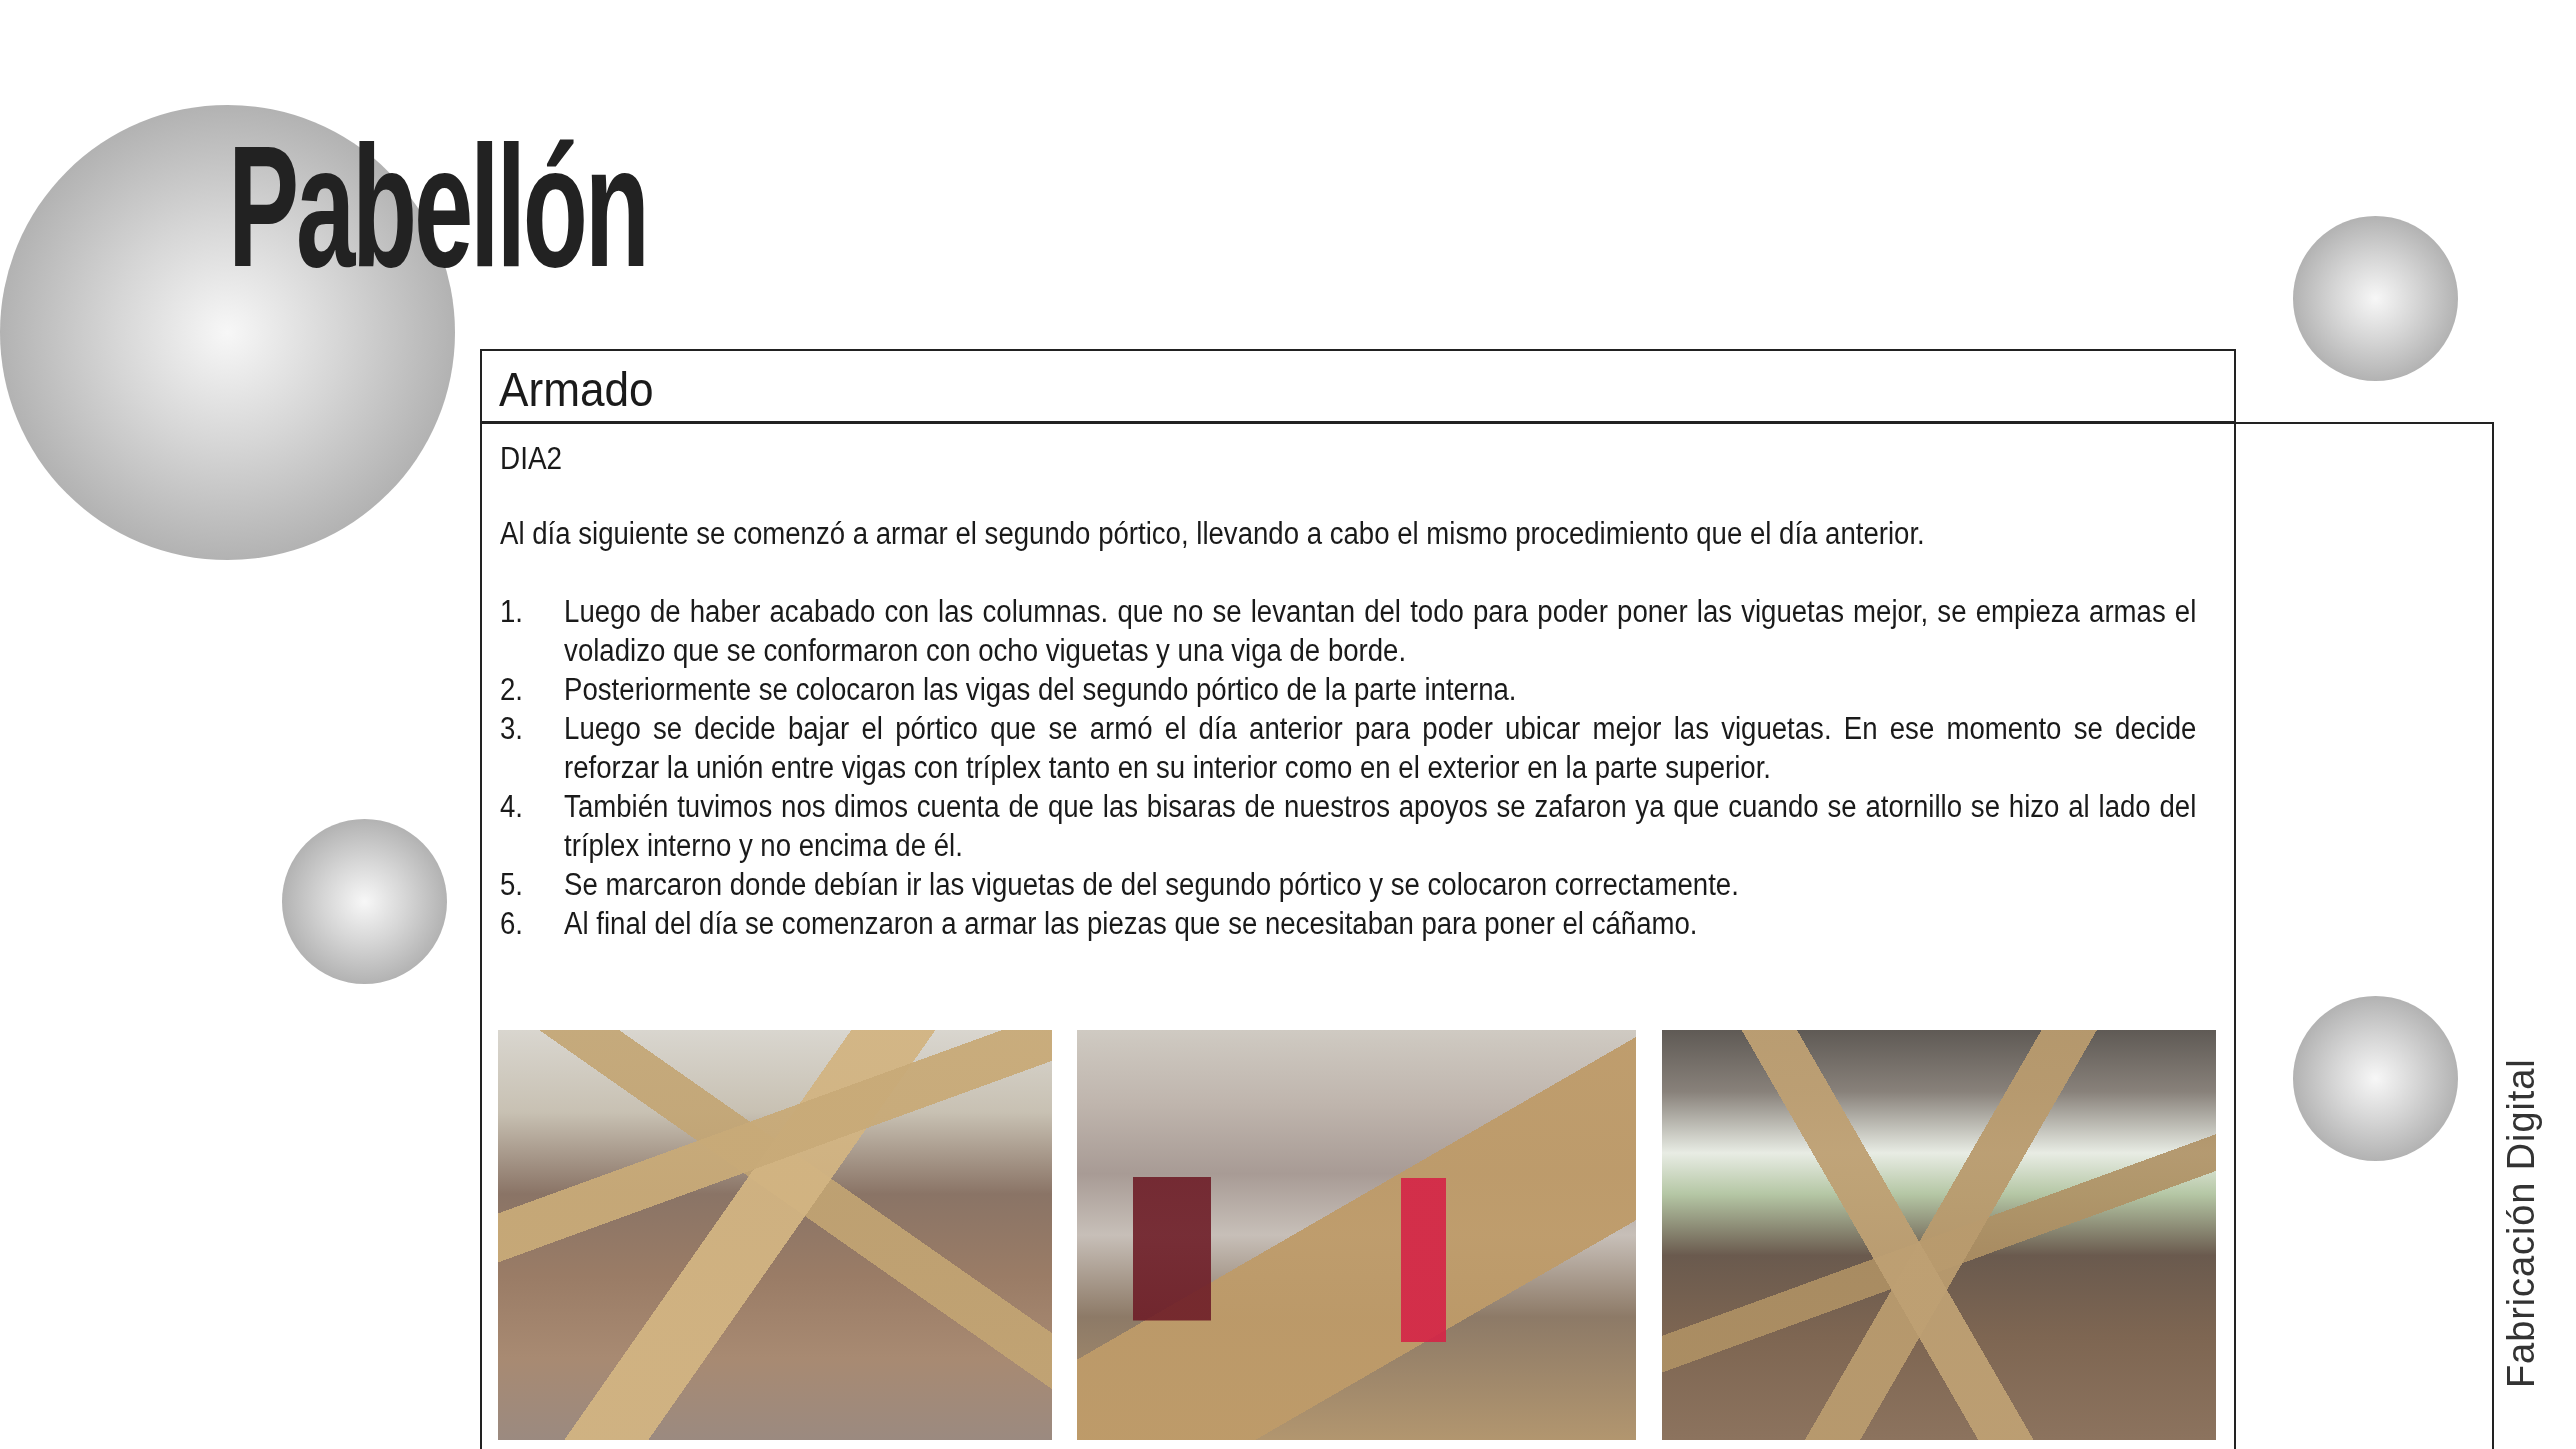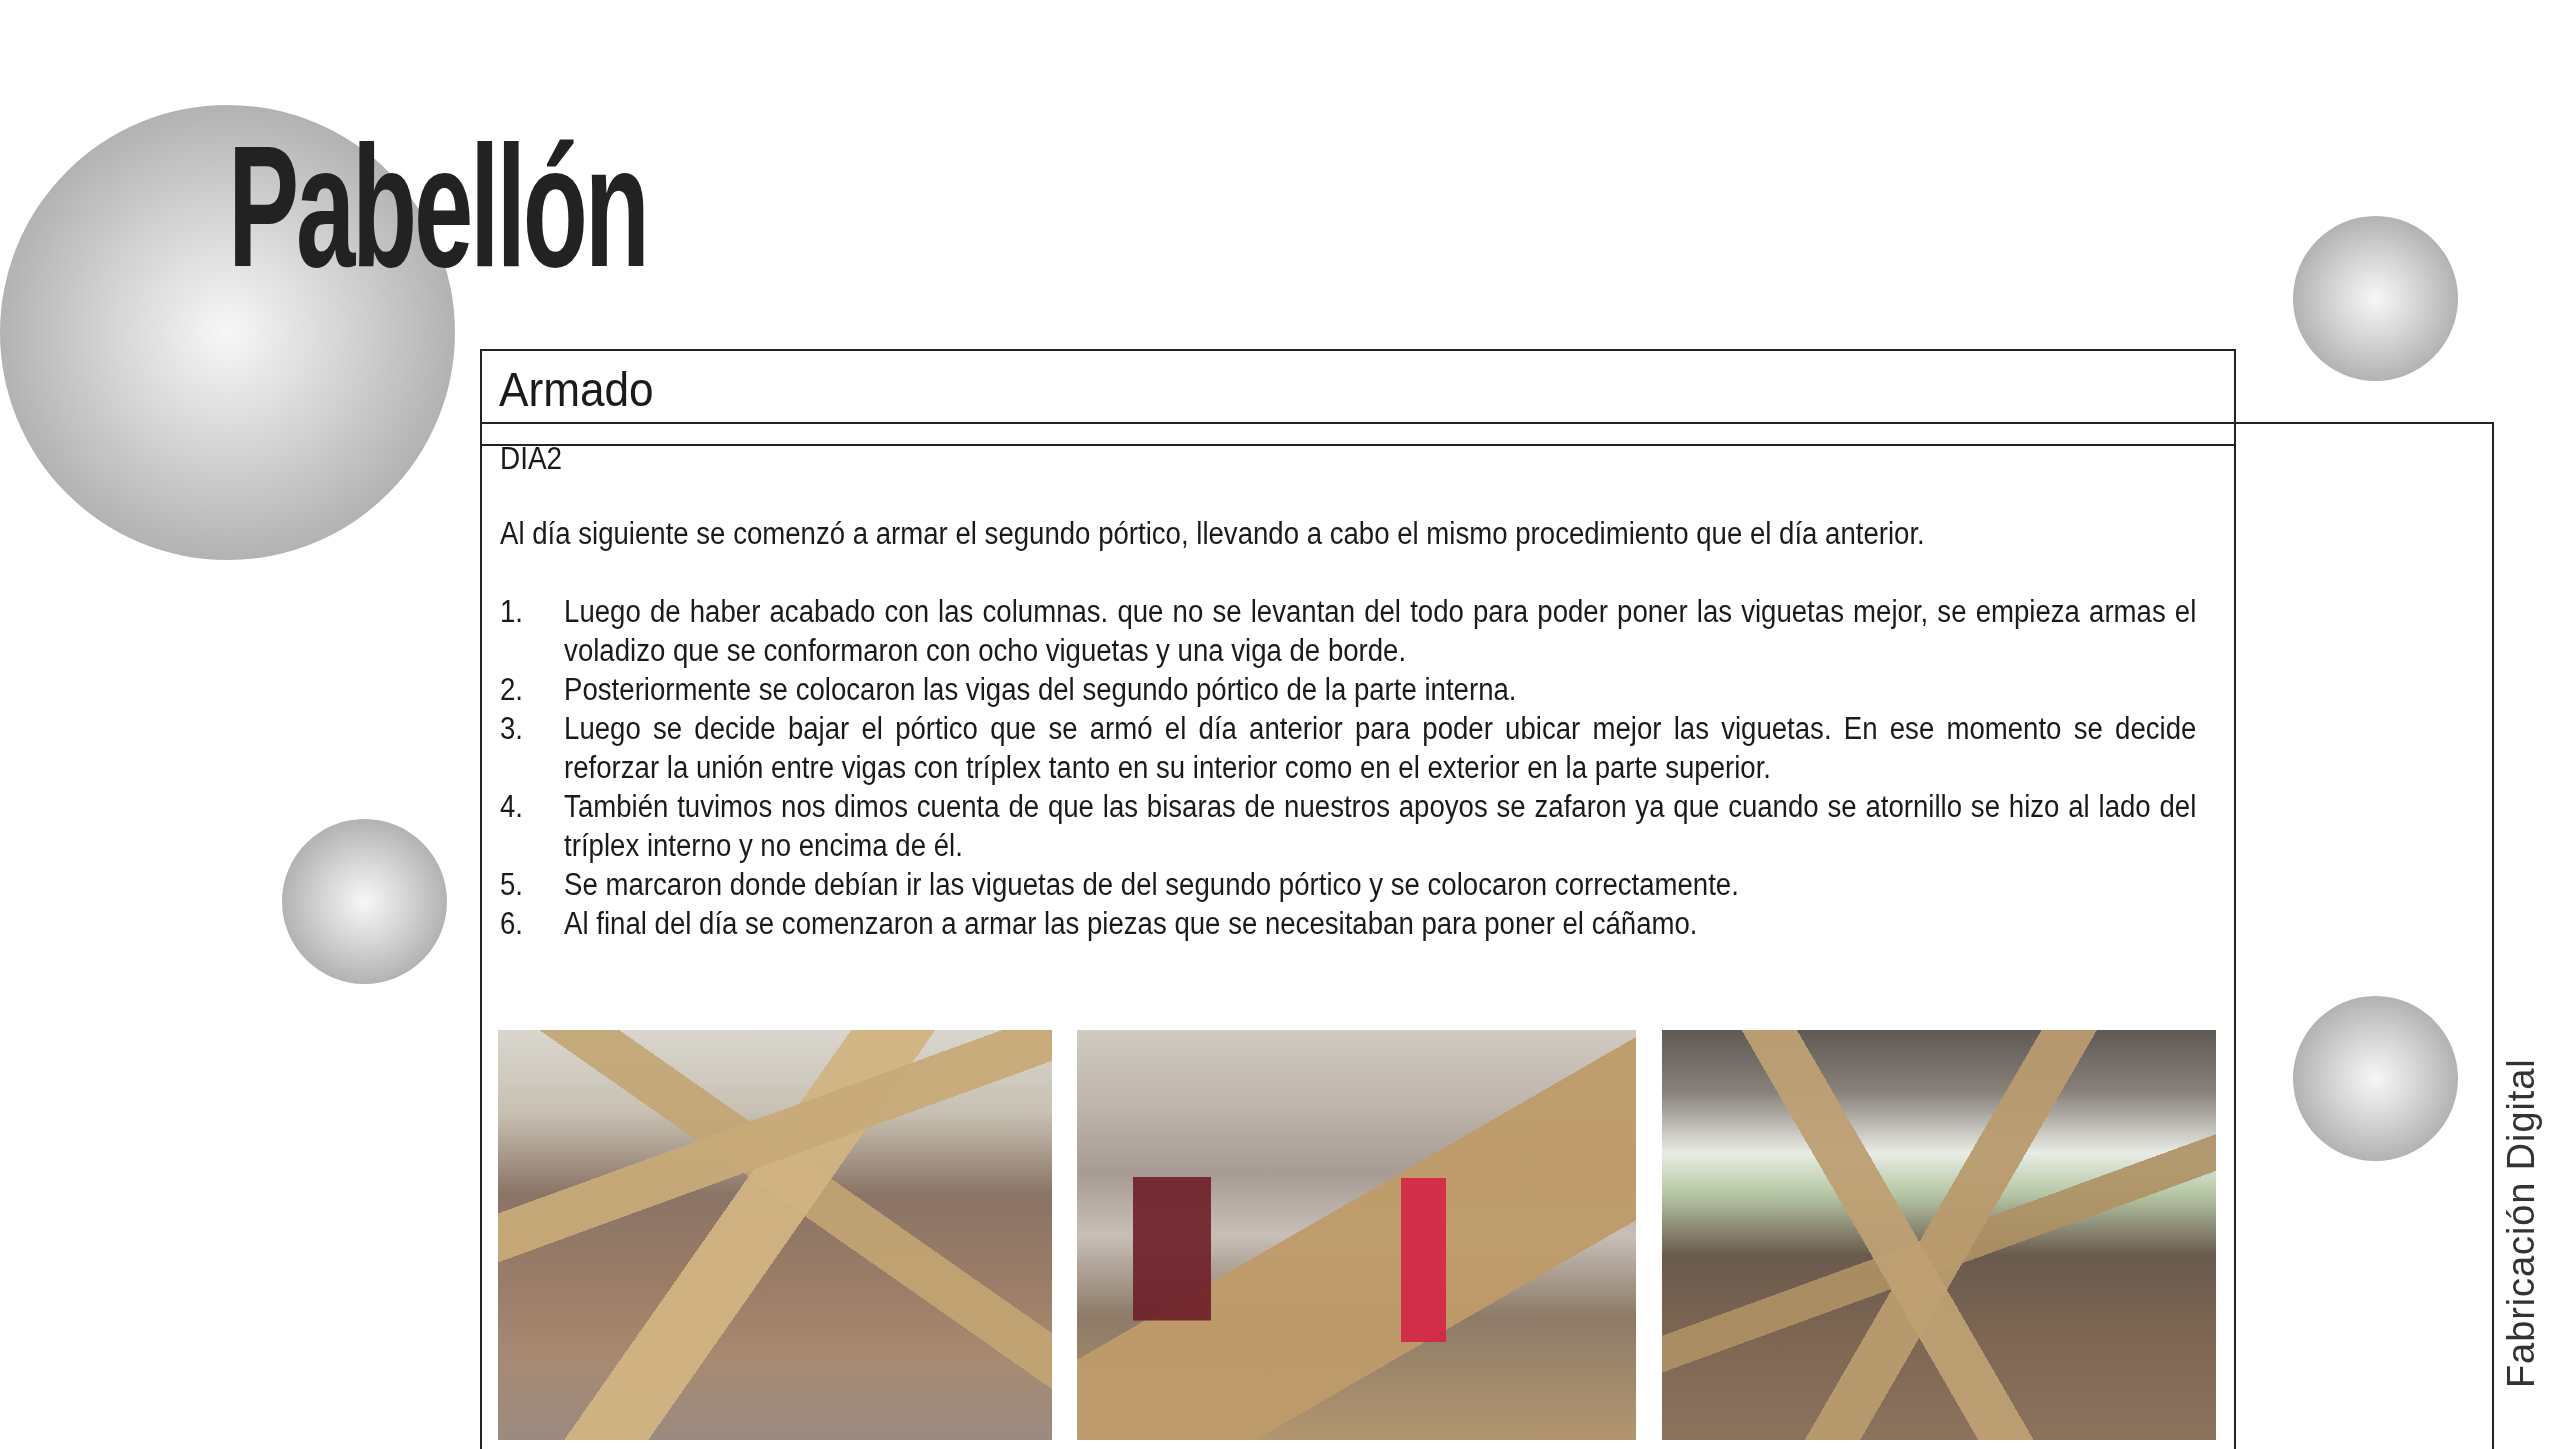--- a/index.html
+++ b/index.html
@@ -26,21 +26,21 @@
     transform: scaleX(0.62); transform-origin: left top;
     white-space: nowrap;
   }
 
   
   .inner-box {
     position: absolute; left: 480px; top: 349px; width: 1756px; height: 1116px;
     border: 2.6px solid #222222; box-sizing: border-box; border-bottom: none;
   }
   .header-row {
-    position: absolute; left: 0; top: 0; right: 0; height: 95px;
+    position: absolute; left: 0; top: 0; right: 0; height: 72px;
     border-bottom: 2.6px solid #222222; box-sizing: border-box;
   }
   .header-title {
     position: absolute; left: 17px; top: 8.6px;
     font-size: 48px; line-height: 60px; font-weight: 400; color: #1a1a1a;
     transform: scaleX(0.92); transform-origin: left top;
   }
   
   .outer-box {
     position: absolute; left: 480px; top: 422px; width: 2014px; height: 1116px;

